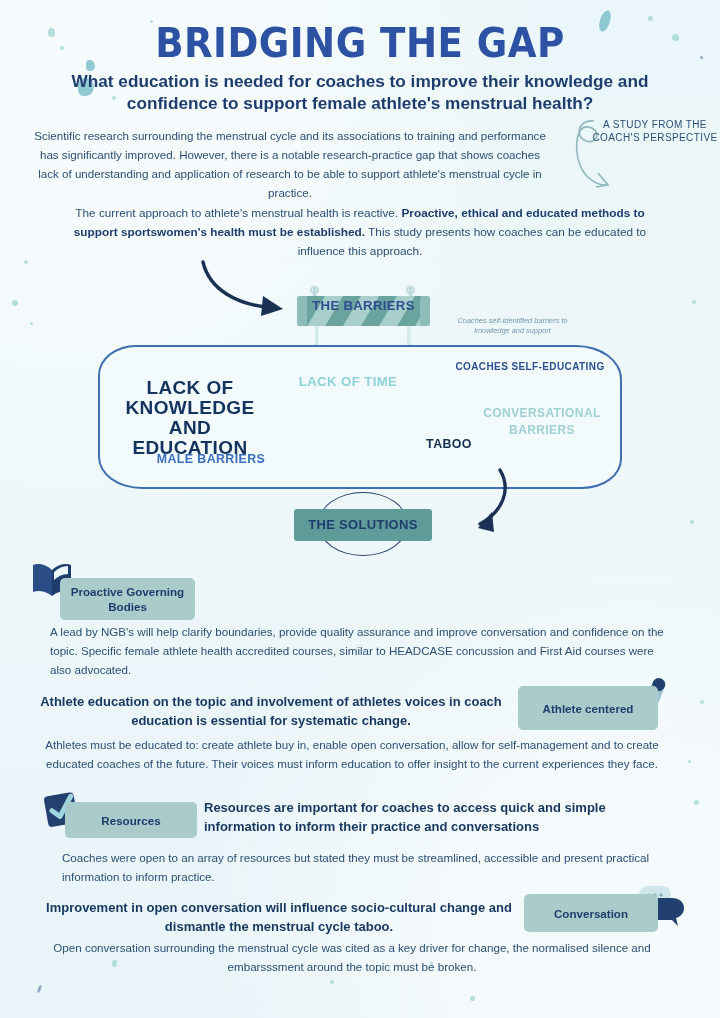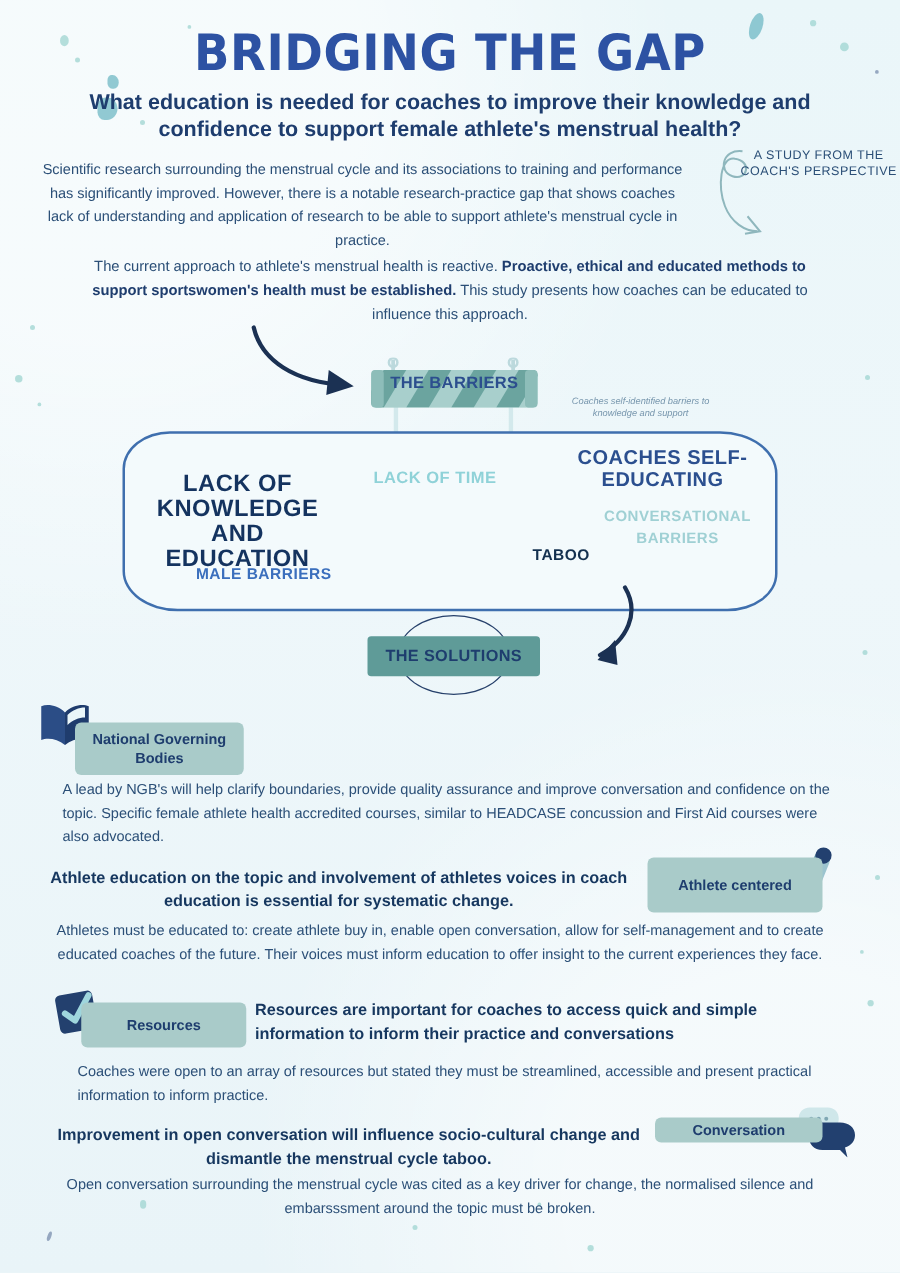--- a/index.html
+++ b/index.html
@@ -180,40 +180,40 @@
       </defs>
     <rect x="6" y="10" width="10" height="30" rx="3" fill="#8dbdb9"></rect>
     <rect x="129" y="10" width="10" height="30" rx="3" fill="#8dbdb9"></rect>
   </svg>
   <div class="barrier-label">THE BARRIERS</div>
   <div class="barrier-caption">Coaches self-identified barriers to knowledge and support</div>
 
   <div class="blob"></div>
   <div class="bw navy" style="left:110px;top:378px;width:160px;font-size:19px;line-height:20px;">LACK OF KNOWLEDGE AND EDUCATION</div>
   <div class="bw lightt" style="left:278px;top:374px;width:140px;font-size:13.2px;">LACK OF TIME</div>
-  <div class="bw mid" style="left:450px;top:358px;width:160px;font-size:16px;line-height:18px;">COACHES SELF-EDUCATING</div>
+  <div class="bw mid" style="left:450px;top:358px;width:160px;font-size:10px;line-height:18px;">COACHES SELF-EDUCATING</div>
   <div class="bw pale" style="left:472px;top:405px;width:140px;font-size:12px;line-height:17px;">CONVERSATIONAL BARRIERS</div>
   <div class="bw dark" style="left:414px;top:437px;width:70px;font-size:12.4px;">TABOO</div>
   <div class="bw blue" style="left:146px;top:452px;width:130px;font-size:12.4px;">MALE BARRIERS</div>
 
   <svg class="arrow2" viewBox="0 0 90 70">
     <path d="M70 2 C82 22, 72 44, 50 56" fill="none" stroke="#1b3153" stroke-width="3.4" stroke-linecap="round"></path>
     <path d="M62 44 L48 60 L64 64" fill="#1b3153"></path>
   </svg>
 
   <div class="sol-circle"></div>
   <div class="sol-badge"></div>
   <div class="sol-label">THE SOLUTIONS</div>
 
   <svg class="icon" style="left:30px;top:560px;width:44px;height:40px;" viewBox="0 0 44 40">
     <path d="M22 10 C16 4, 8 3, 3 5 L3 32 C8 30, 16 31, 22 36 Z" fill="#2b4d86"></path>
     <path d="M22 10 C28 4, 36 3, 41 5 L41 32 C36 30, 28 31, 22 36 Z" fill="#1f3c6d"></path>
     <path d="M24 12 C28 8, 33 6, 38 6 L38 14 C33 14, 28 16, 24 20 Z" fill="#eaf6f9"></path>
   </svg>
-  <div class="badge" style="left:60px;top:578px;width:135px;height:42px;">National Governing Bodies</div>
+  <div class="badge" style="left:60px;top:578px;width:135px;height:42px;">Proactive Governing Bodies</div>
   <div class="body" style="left:50px;top:622px;width:620px;">A lead by NGB's will help clarify boundaries, provide quality assurance and improve conversation and confidence on the topic. Specific female athlete health accredited courses, similar to HEADCASE concussion and First Aid courses were also advocated.</div>
 
   <svg class="icon" style="left:634px;top:674px;width:36px;height:52px;" viewBox="0 0 36 52">
     <g transform="rotate(22 18 26)">
       <rect x="12" y="10" width="13" height="34" rx="3" fill="#9cc4cf"></rect>
       <rect x="12" y="10" width="5" height="34" fill="#7fadbb"></rect>
       <circle cx="18.5" cy="9" r="6.5" fill="#22406f"></circle>
       <path d="M12 44 L25 44 L19 51 Z" fill="#8bb8c5"></path>
     </g>
   </svg>
@@ -231,17 +231,17 @@
   <div class="hl" style="left:204px;top:798px;width:464px;">Resources are important for coaches to access quick and simple information to inform their practice and conversations</div>
   <div class="body" style="left:62px;top:848px;width:600px;">Coaches were open to an array of resources but stated they must be streamlined, accessible and present practical information to inform practice.</div>
 
   <svg class="icon" style="left:638px;top:884px;width:48px;height:42px;" viewBox="0 0 48 42">
     <path d="M10 2 C4 2, 1 6, 1 11 C1 16, 4 20, 10 20 L14 20 L12 26 L19 20 L24 20 C30 20, 33 16, 33 11 C33 6, 30 2, 24 2 Z" fill="#cfe7ea"></path>
     <circle cx="11" cy="11" r="1.6" fill="#7fa7b3"></circle>
     <circle cx="17" cy="11" r="1.6" fill="#7fa7b3"></circle>
     <circle cx="23" cy="11" r="1.6" fill="#7fa7b3"></circle>
     <path d="M20 14 C13 14, 9 19, 9 25 C9 31, 13 36, 20 36 L34 36 L40 42 L38 34 C44 32, 46 28, 46 24 C46 18, 41 14, 34 14 Z" fill="#22406f"></path>
   </svg>
-  <div class="badge" style="left:524px;top:894px;width:134px;height:20px;">Conversation</div>
+  <div class="badge" style="left:524px;top:894px;width:134px;height:38px;">Conversation</div>
   <div class="hl" style="left:40px;top:898px;width:478px;text-align:center;">Improvement in open conversation will influence socio-cultural change and dismantle the menstrual cycle taboo.</div>
   <div class="body" style="left:44px;top:938px;width:616px;text-align:center;">Open conversation surrounding the menstrual cycle  was cited as a key driver for change, the normalised silence and embarsssment around the topic must be broken.</div>
 
 </div>
 
 </body></html>

